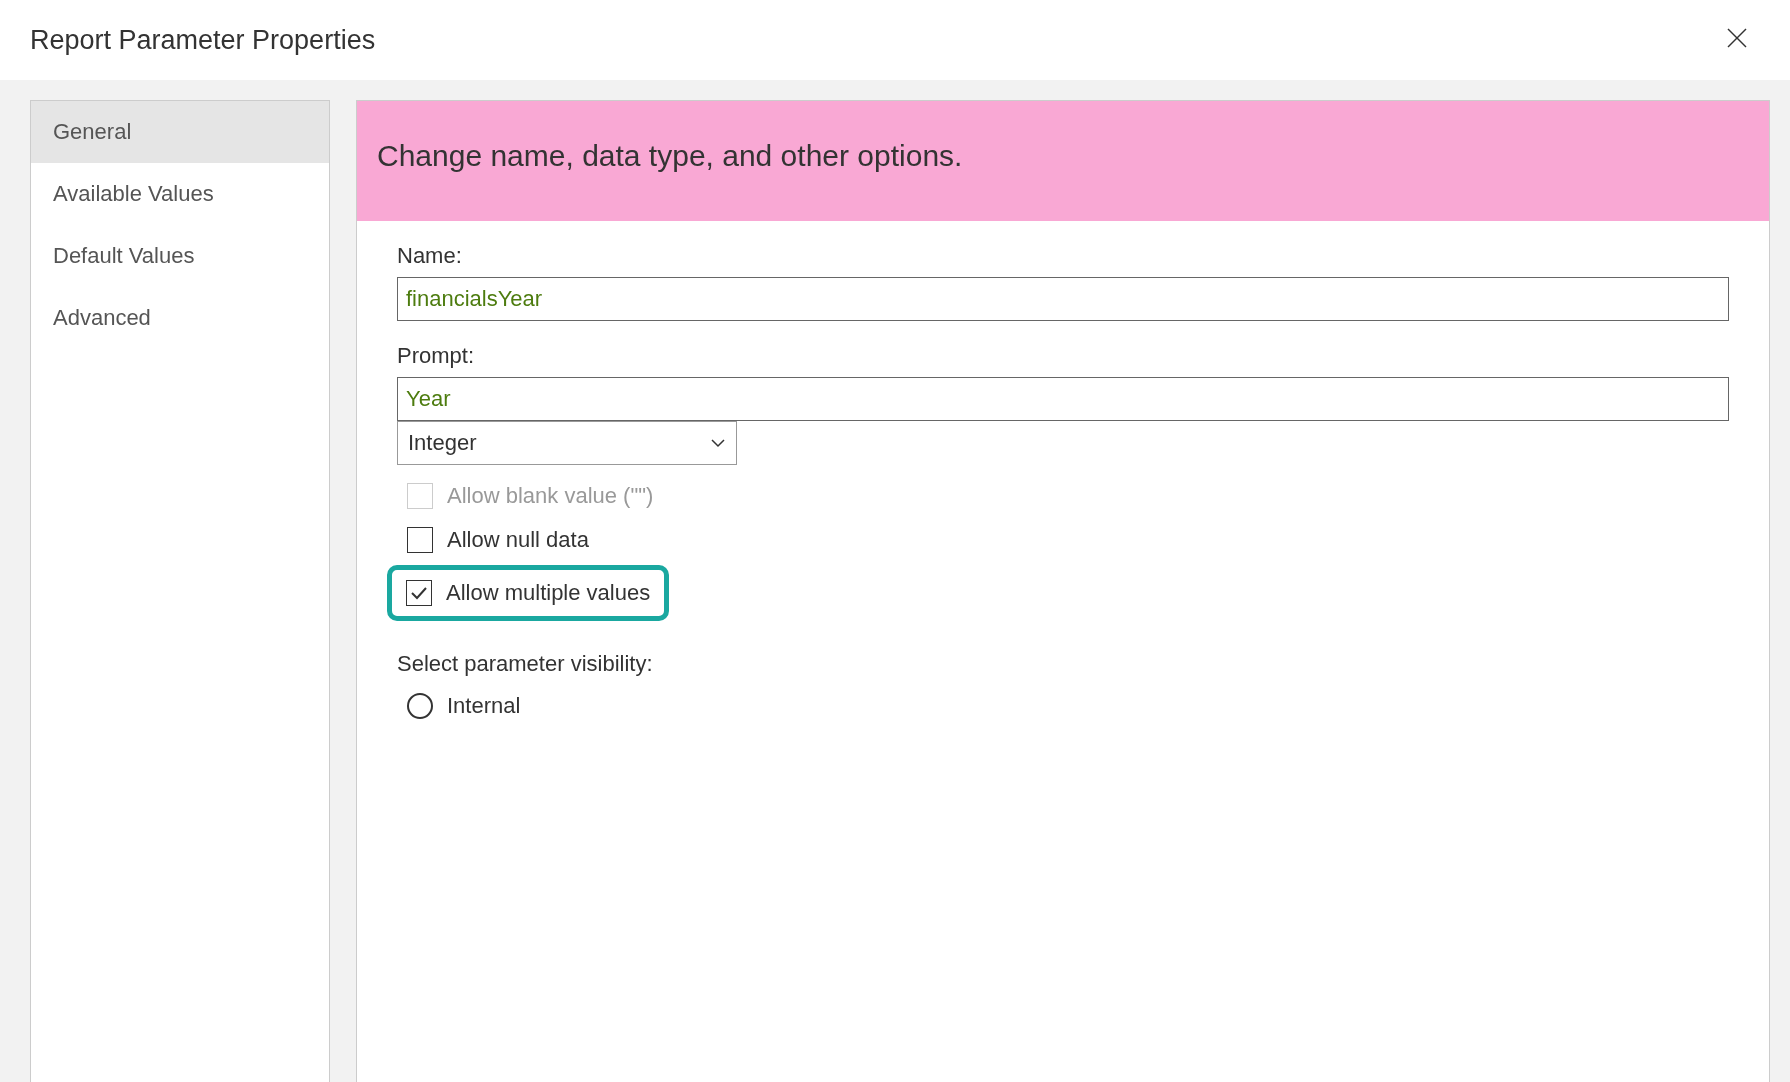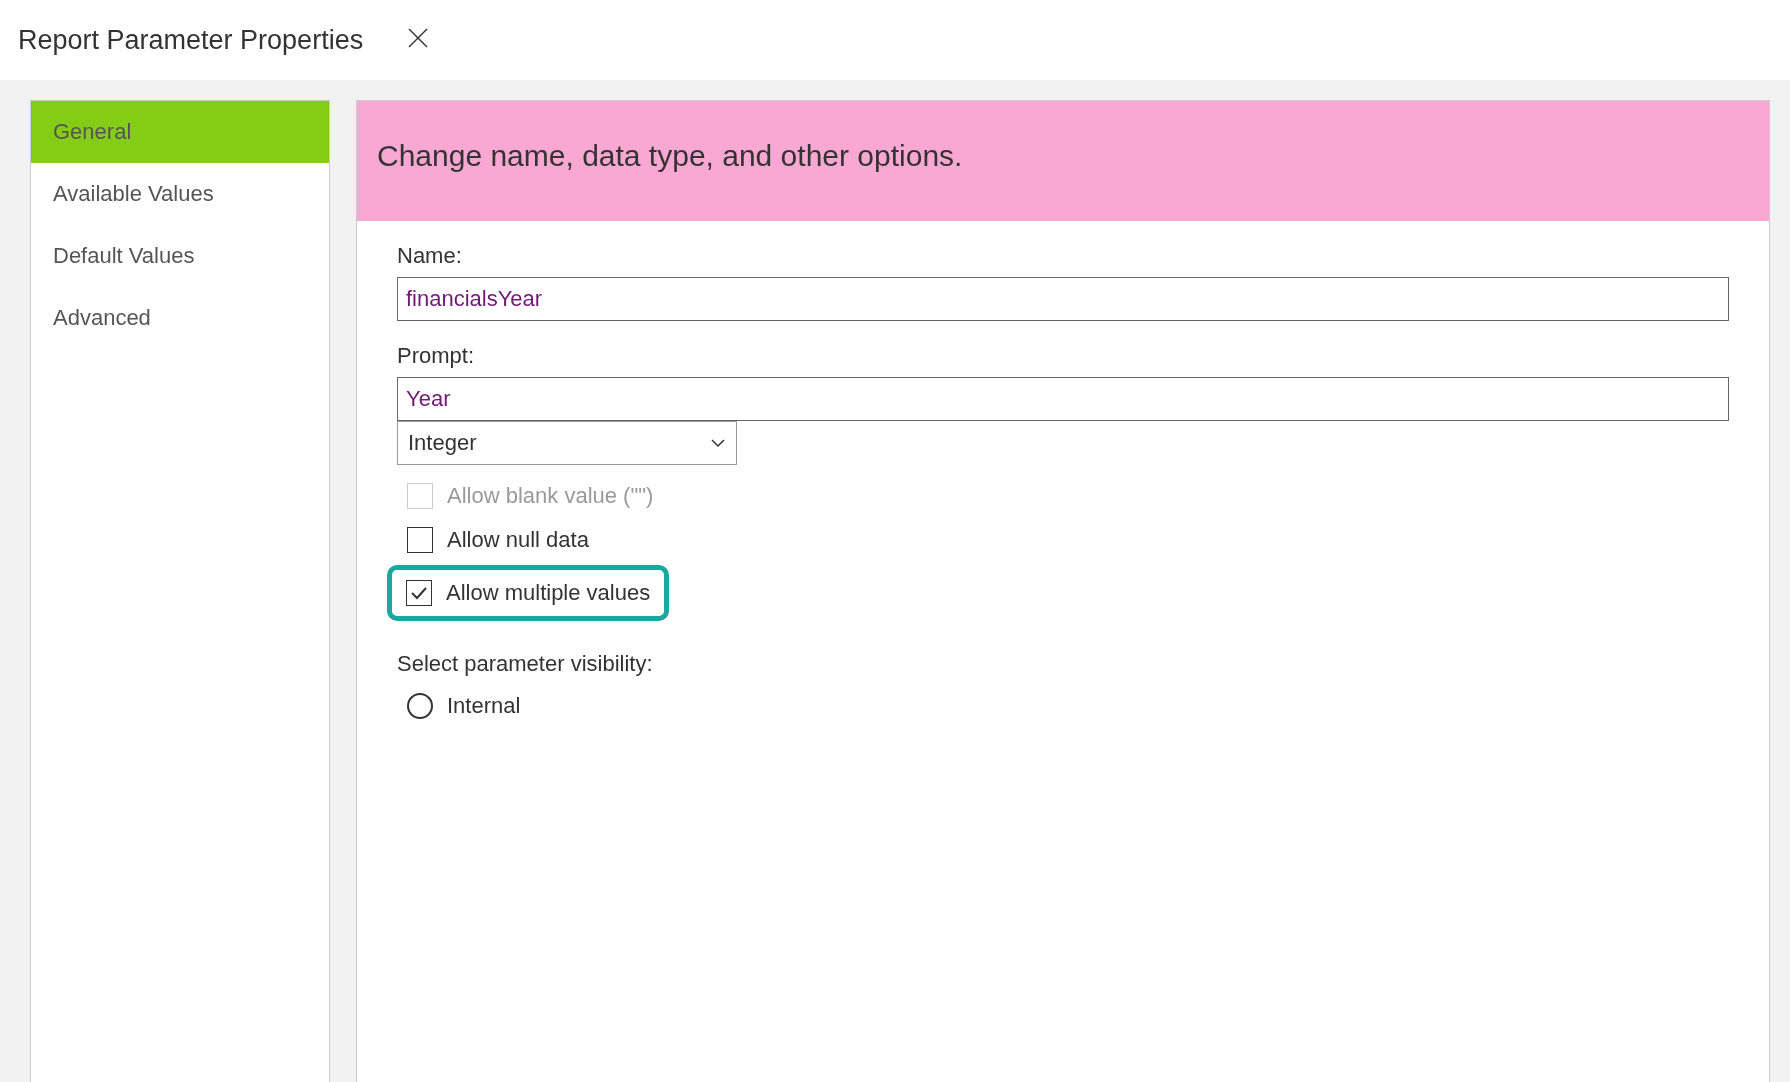--- a/index.html
+++ b/index.html
@@ -9,22 +9,23 @@
   }
   body {
     font-family: "Segoe UI", Tahoma, Geneva, sans-serif;
     background: #ffffff;
     width: 1790px;
     height: 1082px;
     color: #333333;
   }
   .dialog-header {
     display: flex;
-    align-items: center;
-    padding: 18px 30px 18px 18px;
+    justify-content: space-between;
+    align-items: center;
+    padding: 18px 30px 18px 30px;
     background: #ffffff;
     gap: 32px;
   }
   .dialog-title {
     font-size: 27px;
     color: #333333;
     font-weight: 400;
   }
   .close-btn {
     font-size: 28px;
@@ -46,21 +47,21 @@
     background: #ffffff;
     flex-shrink: 0;
   }
   .sidebar-item {
     padding: 18px 22px;
     font-size: 22px;
     color: #555555;
     cursor: pointer;
   }
   .sidebar-item.active {
-    background: #84cc16;
+    background: #e5e5e5;
   }
   .main-panel {
     flex: 1;
     margin-left: 26px;
     border: 1px solid #cccccc;
     background: #ffffff;
     overflow: hidden;
   }
   .panel-header {
     background: #f9a8d4;
@@ -80,21 +81,21 @@
   }
   .field-label:first-child {
     margin-top: 0;
   }
   .text-input {
     width: 100%;
     border: 1px solid #666666;
     padding: 12px 8px;
     font-size: 22px;
     font-family: inherit;
-    color: #701a75;
+    color: #4d7c0f;
     height: 44px;
   }
   .select-wrapper {
     position: relative;
     width: 340px;
     border-radius: 7px;
   }
   .select-box {
     width: 100%;
     border: 1px solid #999999;

